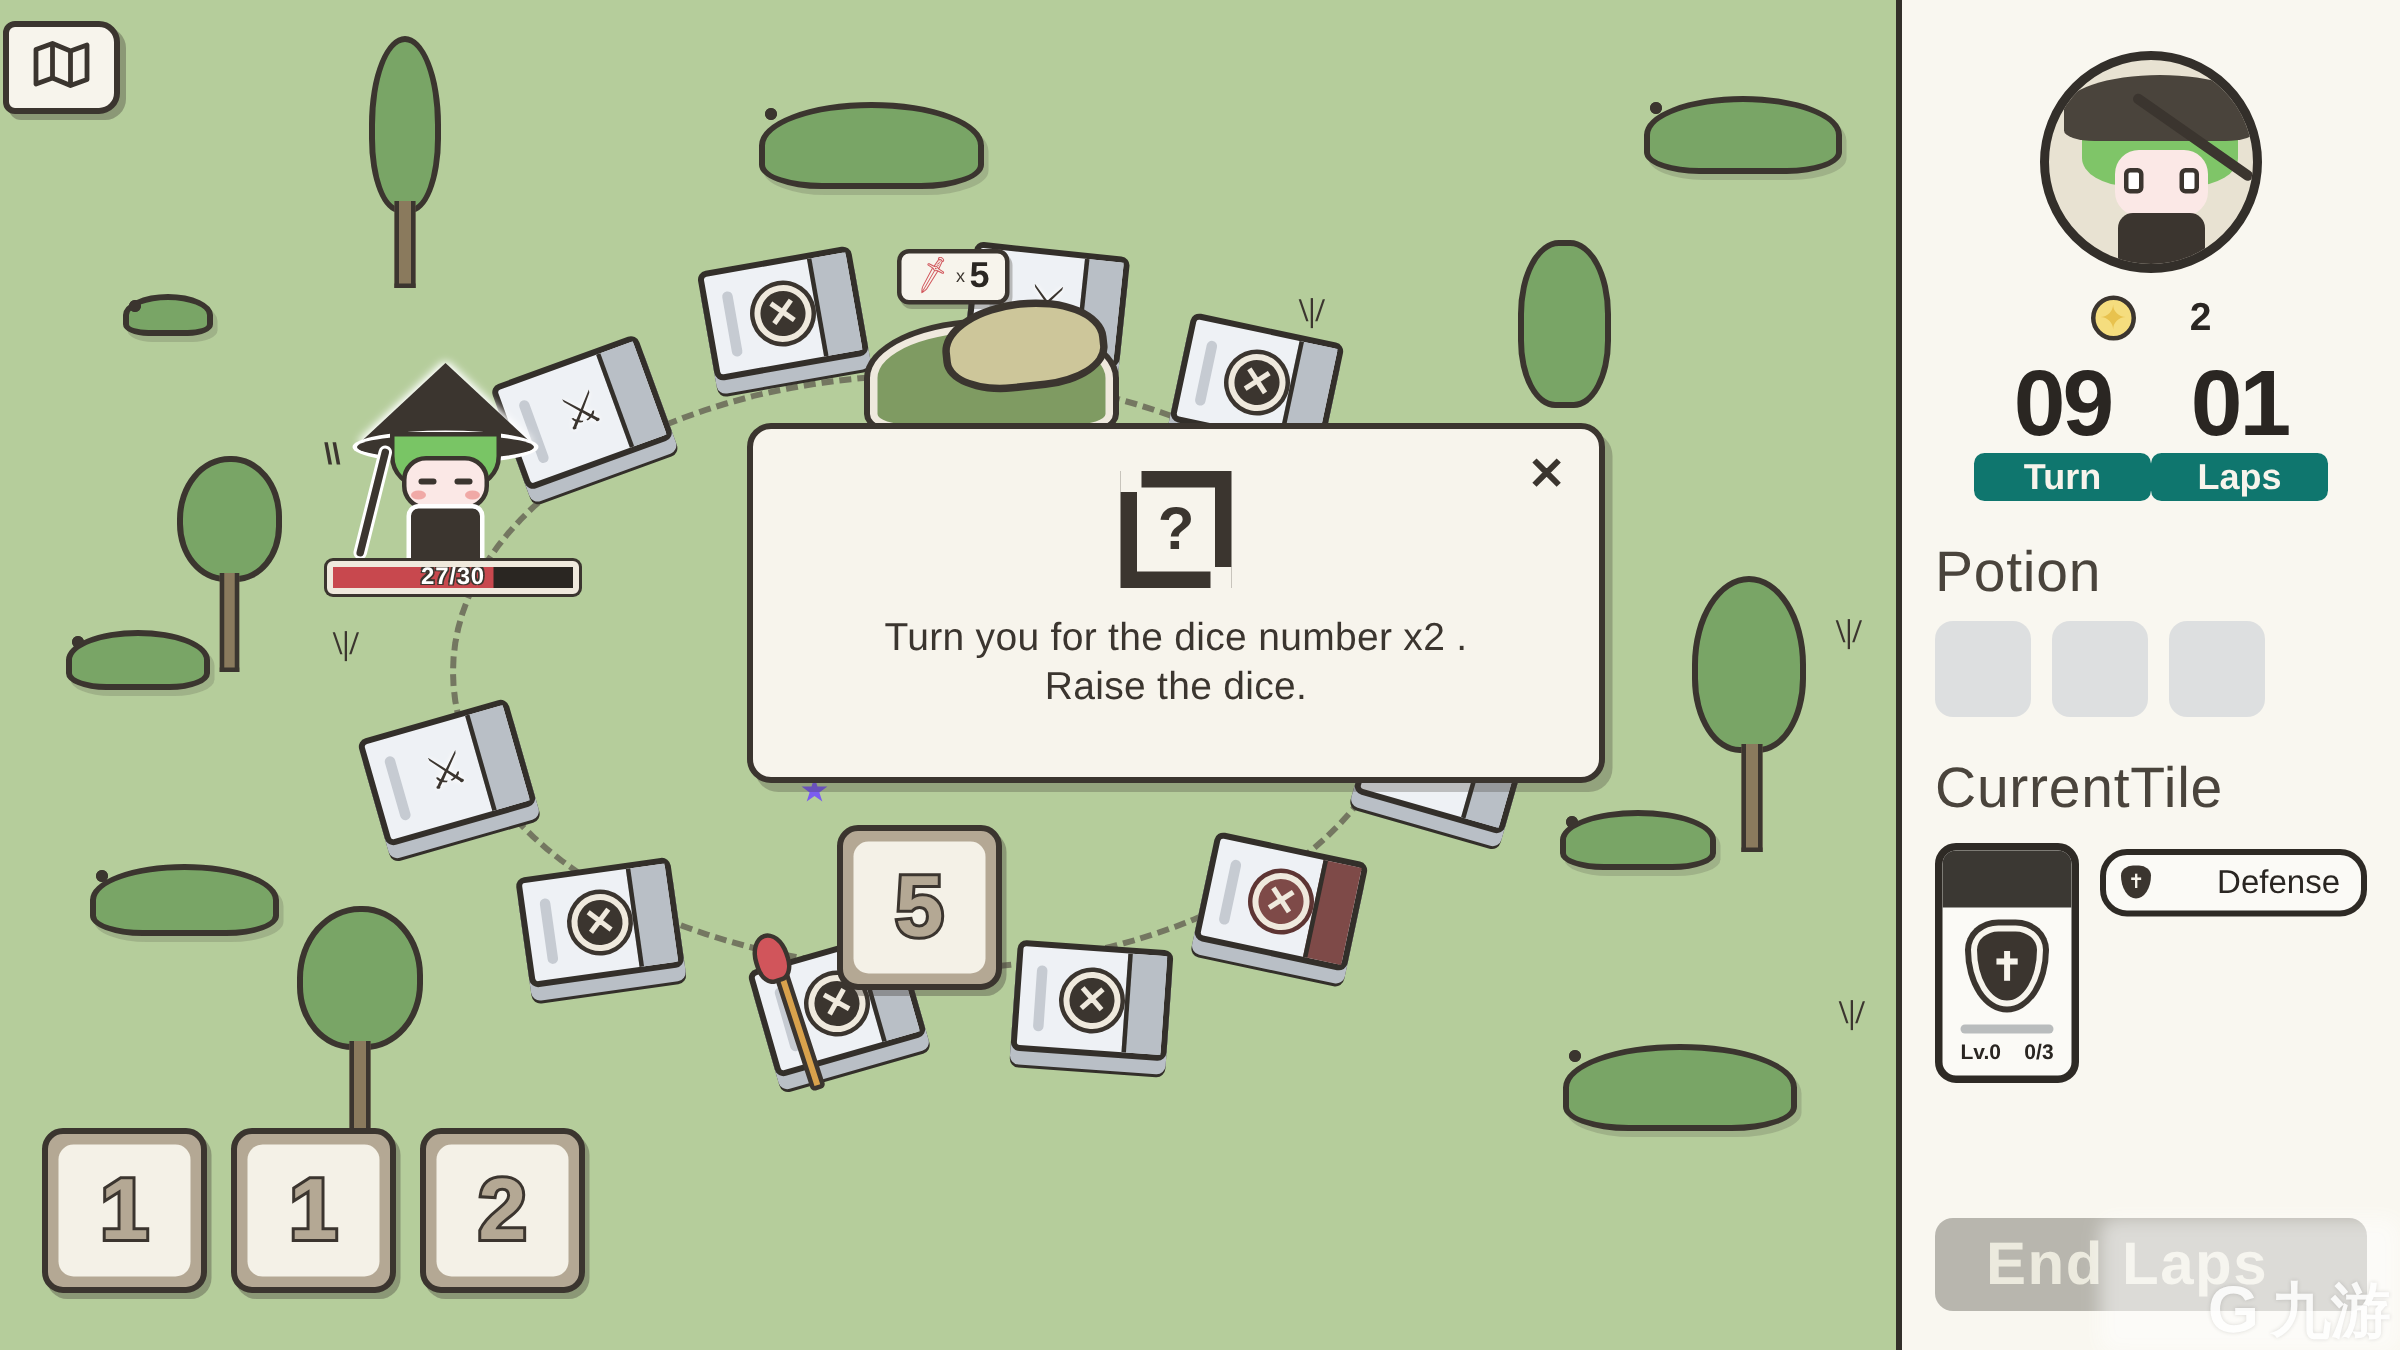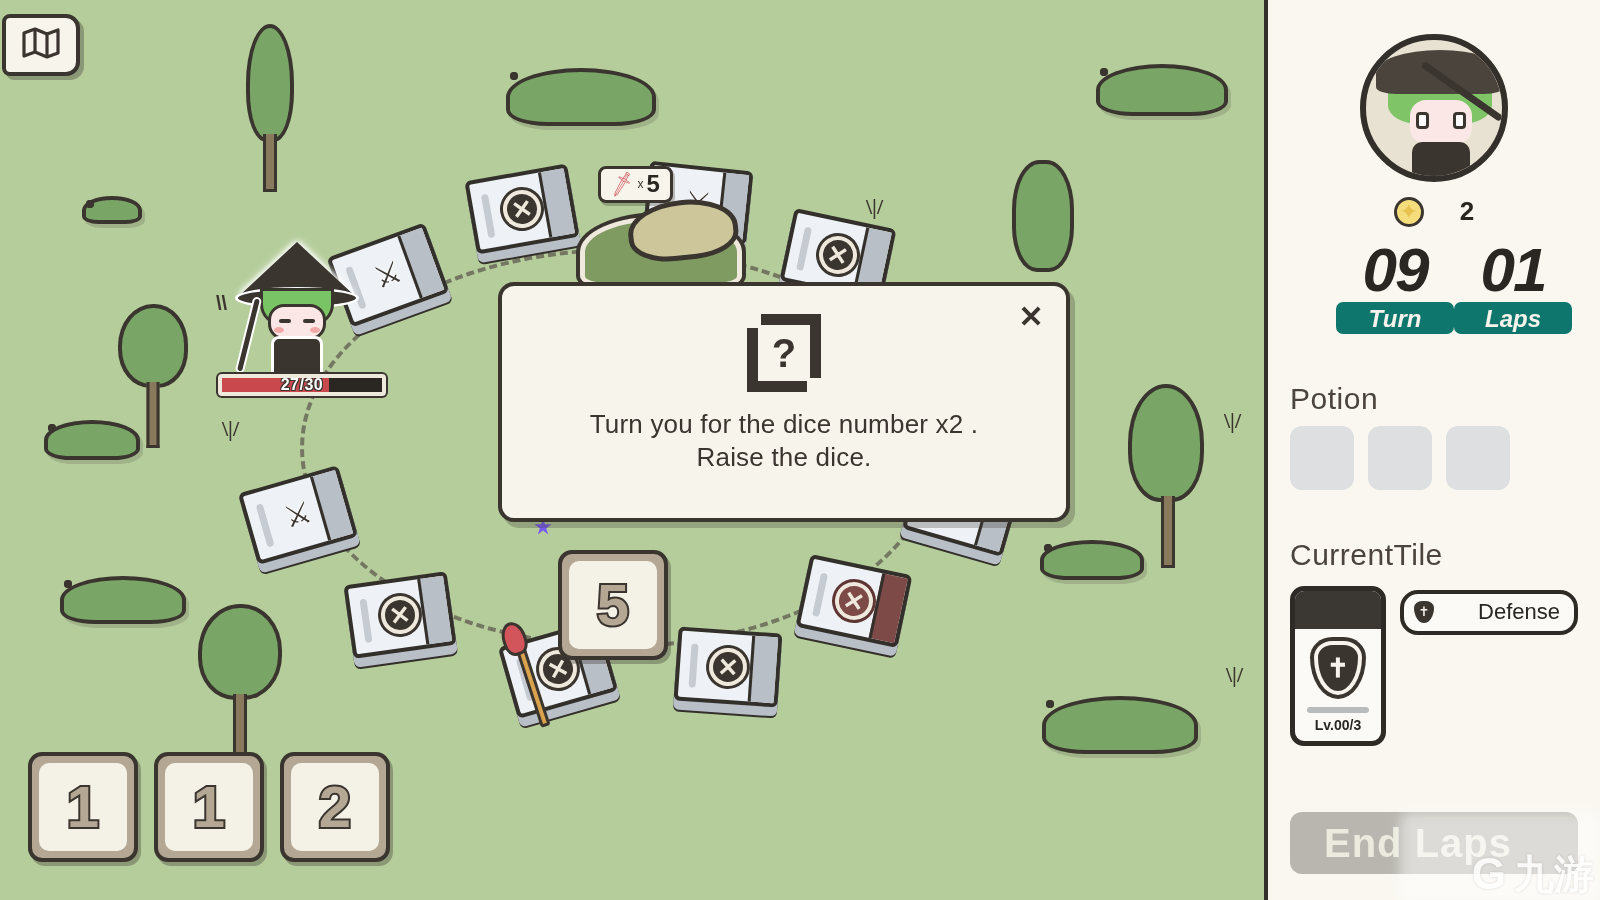--- a/index.html
+++ b/index.html
@@ -248,51 +248,51 @@
   #avatar .a-eye{ position:absolute;top:12px;width:13px;height:17px;background:#fff;border:3px solid #3b352f;border-radius:4px; }
   #avatar .a-eye.l{ left:6px;} #avatar .a-eye.r{ right:6px;}
   #avatar .a-body{ position:absolute;left:46px;top:102px;width:58px;height:46px;background:#3b352f;border-radius:10px 10px 0 0; }
   #avatar .a-staff{ position:absolute;left:48px;top:48px;width:96px;height:7px;background:#3b352f;transform:rotate(35deg);border-radius:4px; }
 
   #coin-row{ margin-top:14px; display:flex; align-items:center; justify-content:center; gap:36px; }
   #coin{ width:30px;height:30px;border-radius:50%;background:#f5dd7e;border:3px solid #3b352f;
     display:flex;align-items:center;justify-content:center;color:#e8c24e;font-size:22px;line-height:1; }
   #coin-count{ font-size:26px; font-weight:700; color:#2a2622; }
 
-  #counters{ margin-top:14px; display:flex; justify-content:flex-end; padding:0 6px;font-style:italic; }
+  #counters{ margin-top:14px; display:flex; justify-content:center; padding:0 6px; }
   .counter{ text-align:center; }
   .counter .val{ font-size:62px; font-weight:800; color:#2a2622; line-height:.95; letter-spacing:-2px; }
   .counter .lbl{
     margin-top:2px; background:#0f766e; color:#f7f4ec; border-radius:7px;
     padding:3px 0 1px; font-size:24px; font-weight:700; min-width:118px;
   }
 
   #bless{ margin-top:12px; font-size:28px; color:#4a443c; letter-spacing:.5px; }
 
-  .section-title{ margin-top:48px; font-size:30px; color:#4a443c; letter-spacing:.5px; }
+  .section-title{ margin-top:27px; font-size:38px; color:#4a443c; letter-spacing:.5px; }
   #potion-slots{ margin-top:10px; display:flex; gap:14px; }
   .potion-slot{ width:64px;height:64px;background:#dddfe0;border-radius:12px; }
 
   #tile-area{ margin-top:14px; display:flex; gap:14px; align-items:flex-start; }
   #current-tile-card{
     width:124px;height:160px;background:#fbfaf6;border:5px solid #2e2a25;border-radius:14px;
     overflow:hidden; display:flex; flex-direction:column;
   }
   #current-tile-card .hdr{ height:38px; background:#3b3833; }
   #current-tile-card .bodyarea{ flex:1; display:flex; align-items:center; justify-content:center; }
   #shield-big{
     width:48px;height:54px;background:#3b352f;
     border:4px solid #f7f4ec; box-shadow:0 0 0 4px #3b352f;
     border-radius:38% 38% 50% 50%/30% 30% 70% 70%;
     display:flex;align-items:center;justify-content:center;
   }
   #shield-big .cross{ color:#f7f4ec; font-size:26px; line-height:1; font-weight:700; }
   #current-tile-card .meter{ margin:0 12px; height:6px;background:#b9bcbd;border-radius:3px; }
   #current-tile-card .foot{
-    display:flex;justify-content:center; padding:4px 12px 8px;
+    display:flex;justify-content:space-between; padding:4px 12px 8px;
     font-size:14px; font-weight:700; color:#2a2622;
   }
   #defense-badge{
     display:flex;align-items:center;gap:4px;
     background:#fbfaf6;border:4px solid #2e2a25;border-radius:18px;
     padding:5px 14px 6px 10px; margin-top:4px;
   }
   #defense-badge .sh{
     width:20px;height:22px;background:#3b352f;border-radius:40% 40% 50% 50%/30% 30% 70% 70%;
     display:flex;align-items:center;justify-content:center;color:#f7f4ec;font-size:13px;line-height:1;

